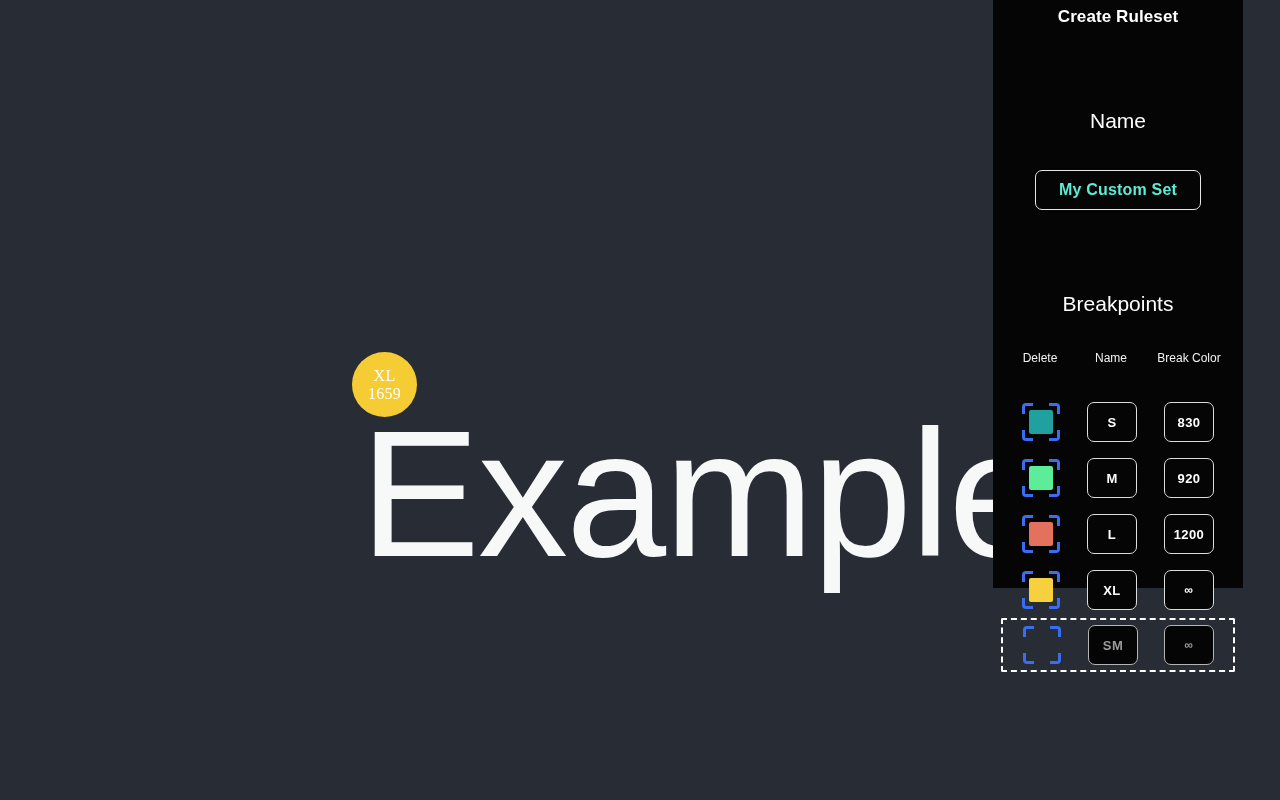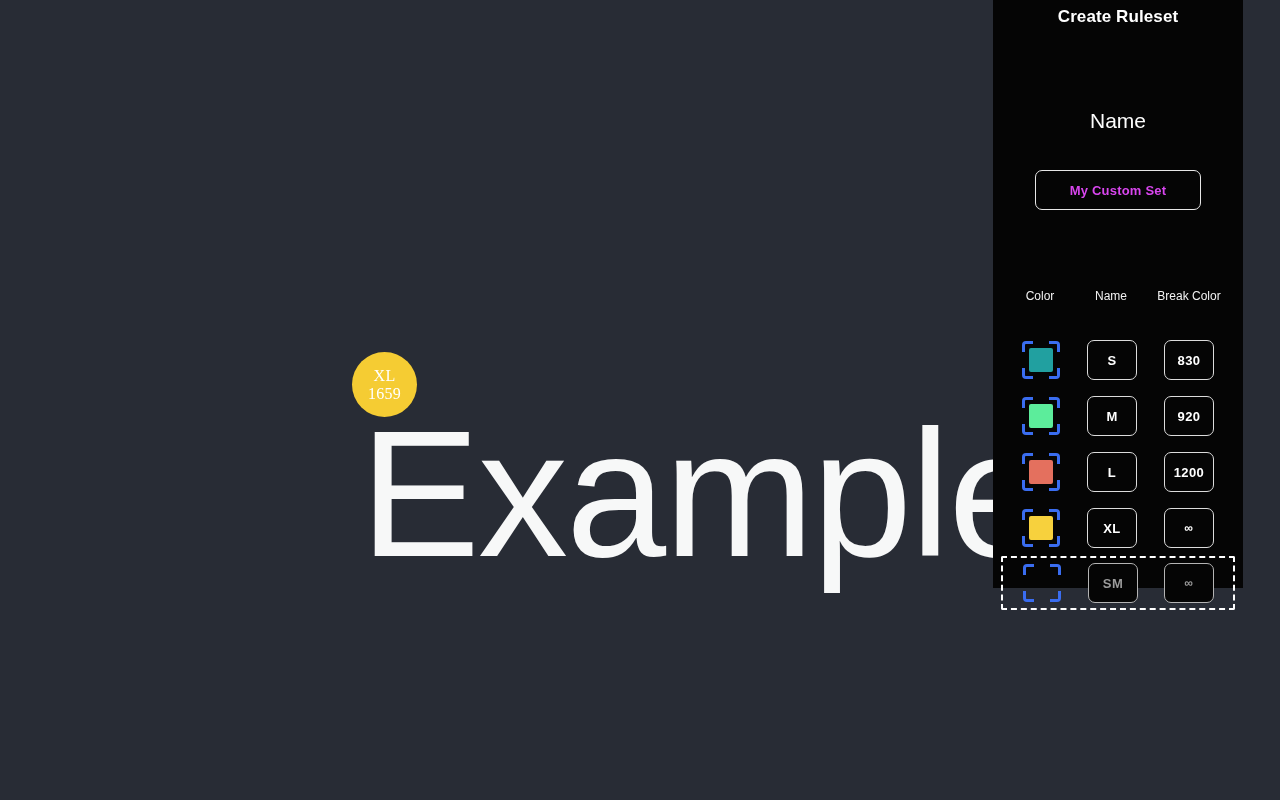--- a/index.html
+++ b/index.html
@@ -98,23 +98,23 @@
     display: flex;
     justify-content: center;
     margin-top: 9px;
   }
   .name-input {
     width: 166px;
     height: 40px;
     border: 1px solid #e7e7e7;
     border-radius: 7px;
     background: #050505;
-    color: #d946ef;
+    color: #5eead4;
     font-family: "Liberation Sans", sans-serif;
-    font-size: 13px;
+    font-size: 16px;
     font-weight: bold;
     text-align: center;
     letter-spacing: .2px;
     outline: none;
   }
 
   
   .bp-head {
     display: flex;
     align-items: flex-end;
@@ -229,23 +229,24 @@
   <div class="divider"></div>
 
   <div class="section-label">Name</div>
 
   <div class="name-input-wrap">
     <input class="name-input" type="text" value="My Custom Set" style="">
   </div>
 
   <div class="divider"></div>
 
+  <div class="section-label">Breakpoints</div>
 
   <div class="bp-head">
-    <div class="col-color">Color</div>
+    <div class="col-color">Delete</div>
     <div class="col-name">Name</div>
     <div class="col-bp">Break Color</div>
   </div>
 
   <div id="bp-rows">
       <div class="bp-row">
         <div class="swatch-cell">
           <div class="swatch">
             <div class="corner c-tl"></div>
             <div class="corner c-tr"></div>

